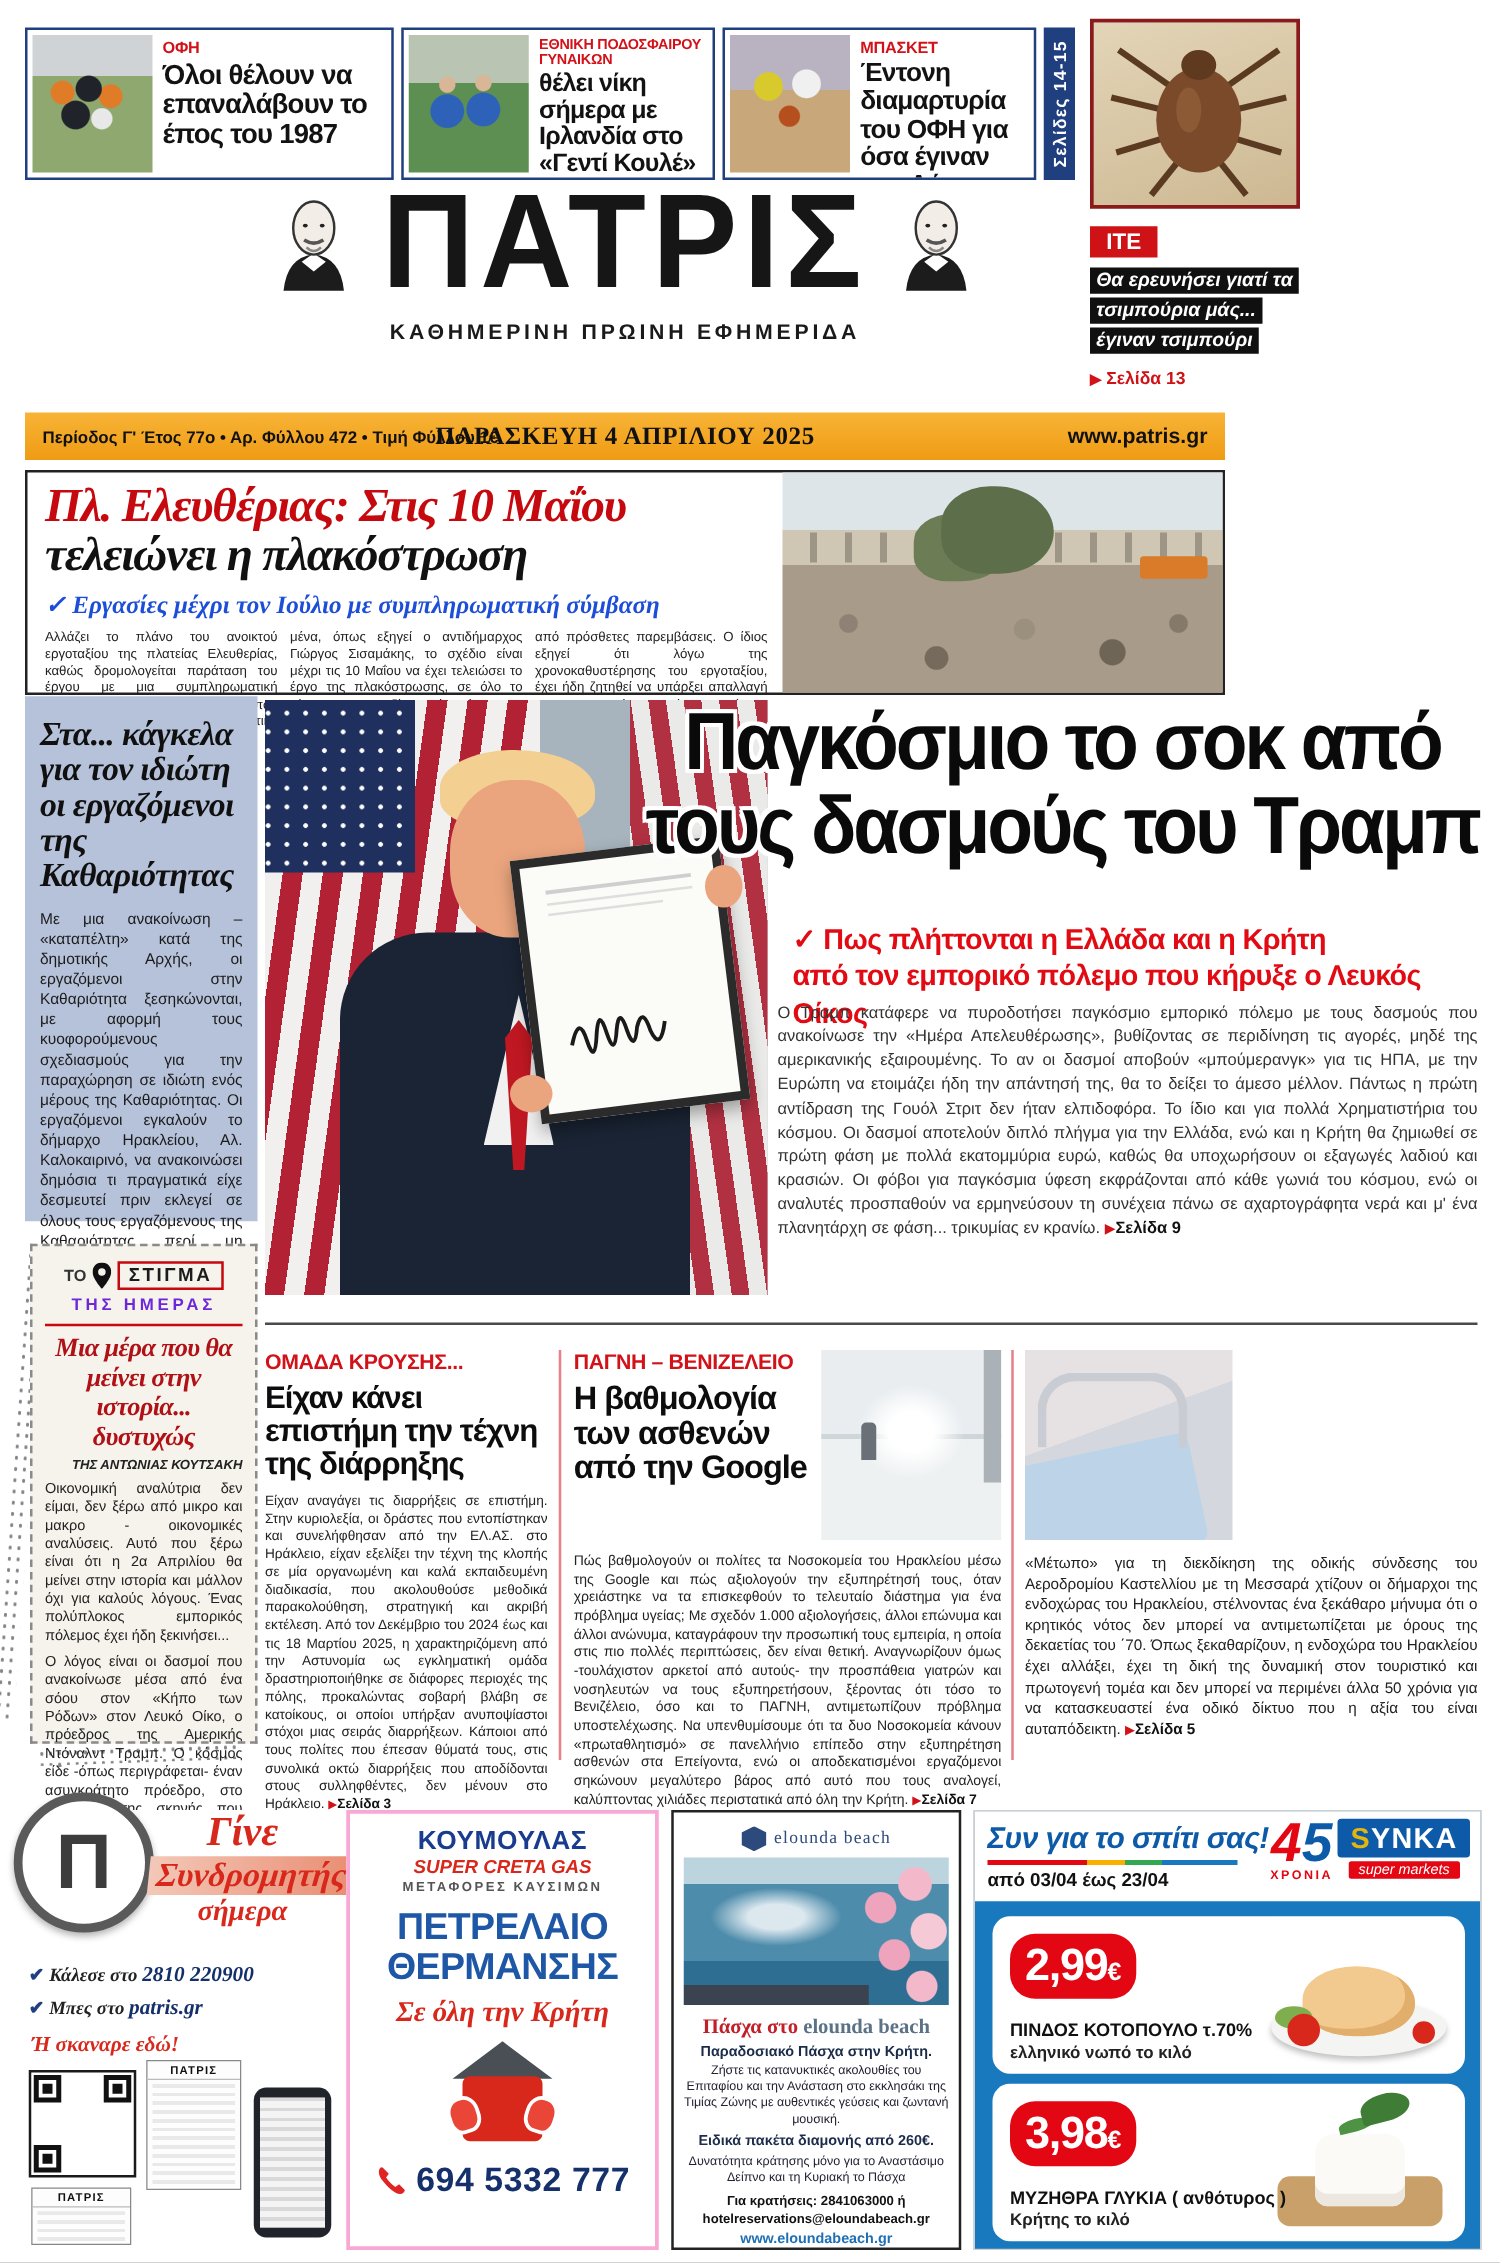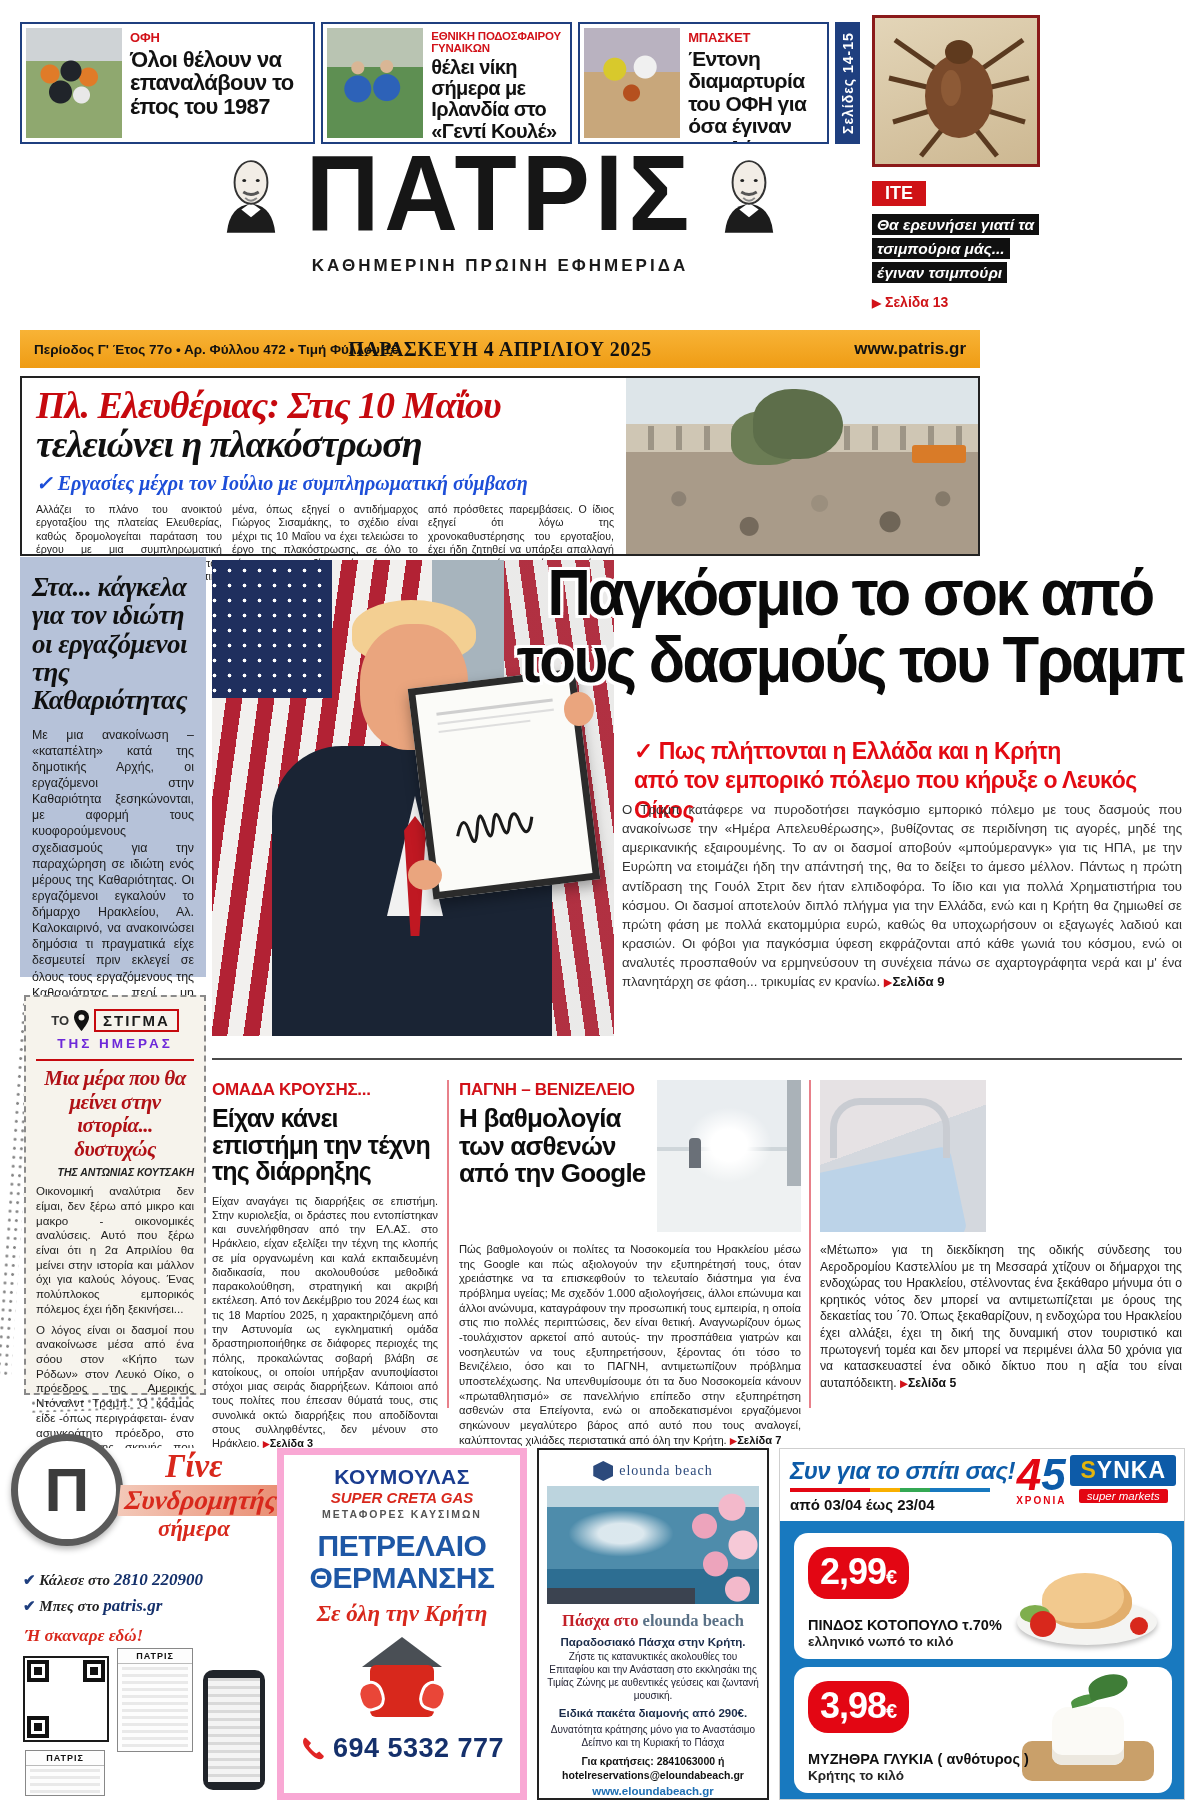--- a/index.html
+++ b/index.html
@@ -159,21 +159,21 @@
   .qre div { width:8px; height:8px; background:#111; margin:3px; }
   .qr .e1 { left:2px; top:2px; } .qr .e2 { right:2px; top:2px; } .qr .e3 { left:2px; bottom:2px; }
   .thumb { border:1px solid #888; background:#fdfdfd; position:absolute; overflow:hidden; }
   .thumb .th-mast { text-align:center; font-weight:bold; font-size:9px; letter-spacing:1px; border-bottom:1px solid #bbb; padding:2px 0; color:#111; }
   .thumb .th-lines { height:100%; background:repeating-linear-gradient(180deg,#e9e9e9 0 3px,transparent 3px 7px); margin:3px 4px; }
   .th1 { left:102px; top:200px; width:76px; height:104px; }
   .th2 { left:10px; top:302px; width:80px; height:46px; }
   .phonemock { position:absolute; left:188px; top:222px; width:62px; height:120px; background:#20242a; border-radius:10px; padding:8px 5px; }
   .phonemock .scr { width:100%; height:100%; background:#f4f4f4; background-image:repeating-linear-gradient(180deg,#d9d9d9 0 3px,transparent 3px 8px); }
 
-  .ad2 { position:absolute; left:277px; top:1448px; width:250px; height:352px; border:7px solid #f9a8d4; background:#fff; text-align:center; padding:10px 8px; }
+  .ad2 { position:absolute; left:277px; top:1448px; width:250px; height:352px; border:3px solid #f9a8d4; background:#fff; text-align:center; padding:10px 8px; }
   .ad2-brand { font-size:21px; font-weight:bold; color:#1a3c8f; letter-spacing:0.5px; }
   .ad2-sub { font-size:15px; font-weight:bold; font-style:italic; color:#d8281c; }
   .ad2-sub2 { font-size:10.5px; font-weight:bold; color:#555; letter-spacing:2px; margin-top:2px; }
   .ad2-prod { margin-top:10px; font-size:30px; font-weight:bold; color:#1e57a5; line-height:1.05; letter-spacing:-0.5px; }
   .ad2-cov { margin-top:8px; font-family:"Liberation Serif",serif; font-style:italic; font-weight:bold; font-size:23px; color:#d8281c; }
   .house { width:92px; height:86px; margin:10px auto 6px; position:relative; }
   .house .roof { position:absolute; left:6px; top:0; width:0; height:0; border-left:40px solid transparent; border-right:40px solid transparent; border-bottom:30px solid #4a4f55; }
   .house .bodyh { position:absolute; left:14px; top:28px; width:64px; height:52px; background:#d8281c; border-radius:6px; }
   .house .mitt1, .house .mitt2 { position:absolute; width:26px; height:30px; background:#e94638; border:3px solid #fff; border-radius:45% 45% 40% 40%; }
   .house .mitt1 { left:2px; top:44px; transform:rotate(-18deg); }
@@ -504,21 +504,21 @@
       <div class="glare"></div>
         <div class="branch"></div>
         <div class="hotel"></div>
     </div>
     <div class="ad3-title">
       <span class="pre">Πάσχα στο</span>
       <span class="brand">elounda beach</span>
     </div>
     <div class="ad3-lead">Παραδοσιακό Πάσχα στην Κρήτη.</div>
     <div class="ad3-body">Ζήστε τις κατανυκτικές ακολουθίες του Επιταφίου και την Ανάσταση στο εκκλησάκι της Τιμίας Ζώνης με αυθεντικές γεύσεις και ζωντανή μουσική.</div>
-    <div class="ad3-offer">Ειδικά πακέτα διαμονής από 290€.</div>
+    <div class="ad3-offer">Ειδικά πακέτα διαμονής από 260€.</div>
     <div class="ad3-note">Δυνατότητα κράτησης μόνο για το Αναστάσιμο Δείπνο και τη Κυριακή το Πάσχα</div>
     <div class="ad3-contact">Για κρατήσεις: 2841063000 ή hotelreservations@eloundabeach.gr</div>
     <div class="ad3-web">www.eloundabeach.gr</div>
   </div>
 
   <div class="ad4">
     <div class="ad4-head">
       <div class="ad4-slogan">Συν για το σπίτι σας!</div>
       <div class="ad4-bar"></div>
       <div class="ad4-dates">από 03/04 έως 23/04</div>

